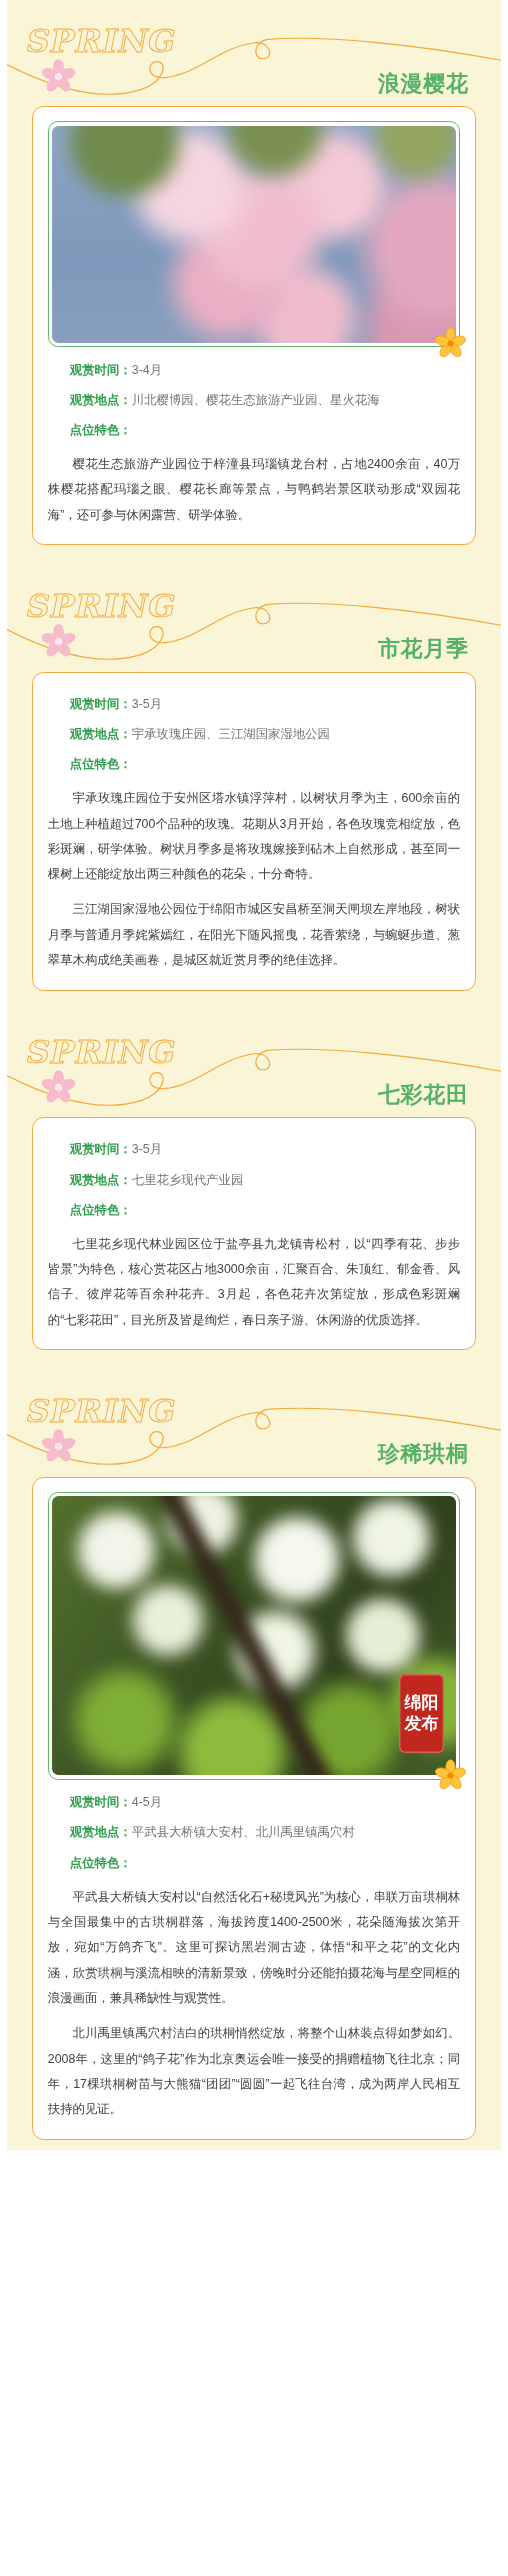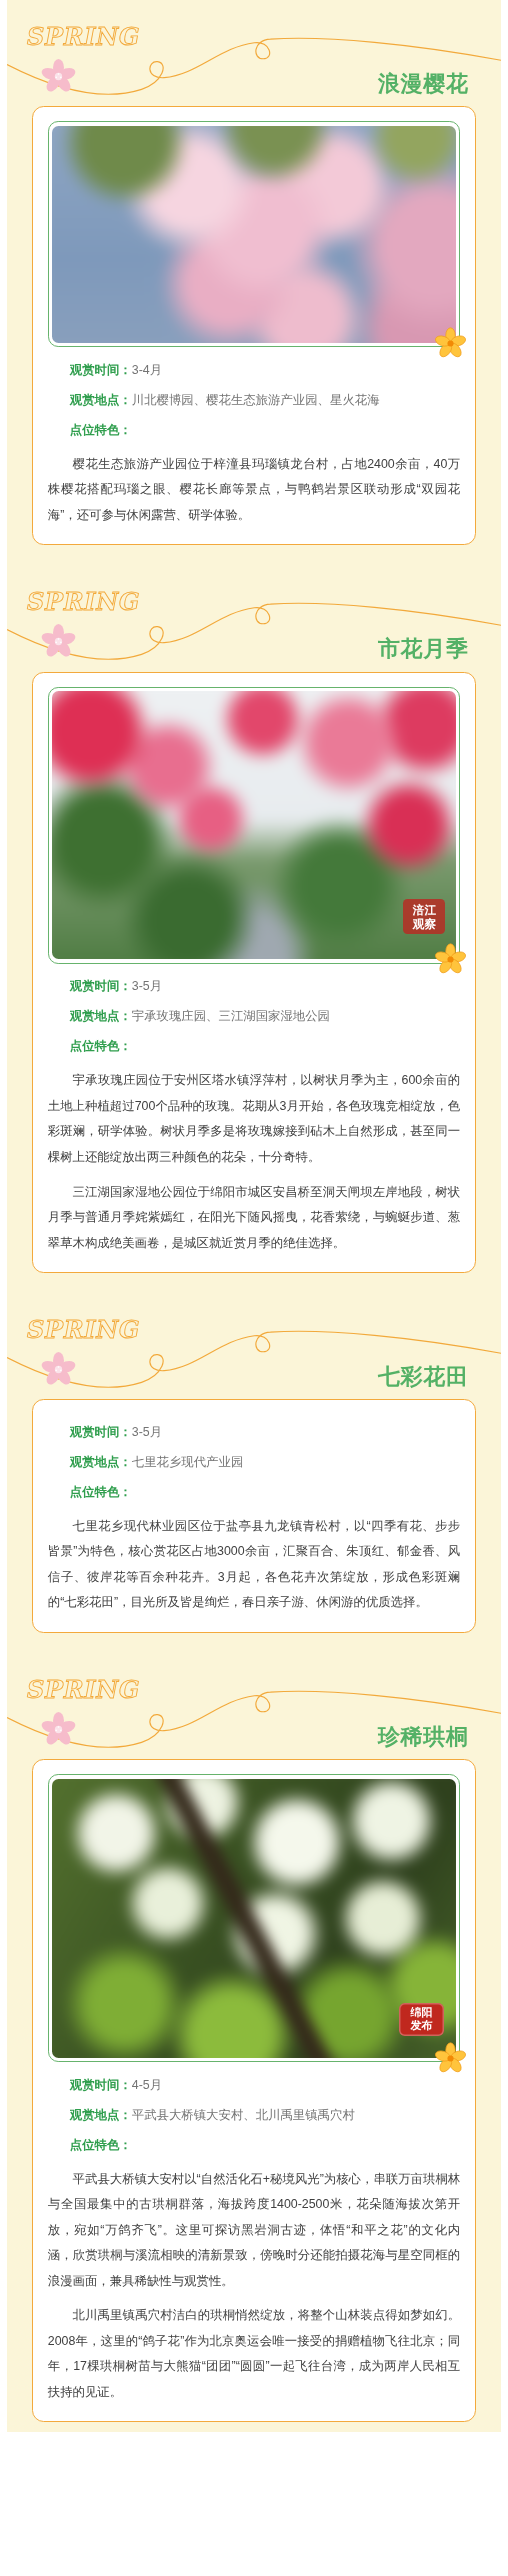--- a/index.html
+++ b/index.html
@@ -6,21 +6,21 @@
   body{width:508px;background:#ffffff;font-family:"Liberation Sans",sans-serif;}
   .page{width:508px;background:#ffffff;}
   .content{margin:0 7.3px;background:#FBF5D8;padding:8.7px 0 10.2px;}
 
   
   .section-header{position:relative;height:90px;}
   .section + .section .section-header{margin-top:29px;}
   .spring-word{
     position:absolute;left:19.6px;top:13px;
     font-family:"DejaVu Serif",serif;font-style:italic;font-weight:700;
-    font-size:24px;letter-spacing:0.7px;
+    font-size:32px;letter-spacing:0.7px;
     color:#FCF4D6;text-align:center;-webkit-text-stroke:0.9px #F2A93B;
   }
   .wave{position:absolute;left:0;top:25px;width:494px;height:67px;}
   .blossom{position:absolute;left:31px;top:47px;width:41px;height:41px;}
   .section-title{
     position:absolute;right:32px;bottom:0;margin:0;
     font-size:22px;font-weight:700;color:#54B166;letter-spacing:0.7px;
   }
 
   
@@ -80,21 +80,21 @@
     radial-gradient(circle at 92% 72%, #86b438 0 33px, transparent 55px),
     linear-gradient(120deg,#55732f 0%,#3a5222 40%,#2e401d 70%,#49662a 100%);}
 
   .corner-flower{position:absolute;right:-8.7px;bottom:-14.5px;width:35px;height:35px;}
 
   
   .wm{position:absolute;color:#fff;font-weight:700;text-align:center;line-height:1.2;
       display:flex;flex-direction:column;z-index:2;}
   .wm-fj{right:10.2px;bottom:25px;width:42px;padding:3.6px 0;font-size:11.6px;
          background:rgba(186,42,34,.82);border-radius:4.4px;}
-  .wm-my{right:11.6px;bottom:22px;width:45px;padding:3px 0;font-size:11px;
+  .wm-my{right:11.6px;bottom:22px;width:45px;padding:19px 0;font-size:17px;
          background:#C0281E;border-radius:5.8px;
          box-shadow:inset 0 0 0 1.5px rgba(255,255,255,.28);}
 
   
   .meta{margin:6.5px 0;padding-left:22px;font-size:12.4px;line-height:1.9;}
   .meta .label{color:#2F9E4D;font-weight:700;}
   .meta .value{color:#737373;}
   .para{margin:9.5px 0 0;font-size:12.4px;line-height:2.05;color:#404040;
         text-indent:2em;text-align:justify;}
 </style>
@@ -171,32 +171,20 @@
         <span class="spring-word">SPRING</span>
         <svg class="wave" viewBox="0 0 679 92">
             <use href="#wave-path"></use>
           </svg>
         <svg class="blossom" viewBox="0 0 56 56">
             <use href="#pink-blossom"></use>
           </svg>
         <h2 class="section-title">市花月季</h2>
       </div>
       <div class="card">
-        <div class="photo-frame">
-          <div class="photo photo-rose">
-            <div class="blur-layer"></div>
-            <div class="wm wm-fj">
-              <span>涪江</span>
-              <span>观察</span>
-            </div>
-          </div>
-          <svg class="corner-flower" viewBox="0 0 48 48">
-              <use href="#yellow-flower"></use>
-            </svg>
-        </div>
         <p class="meta"><span class="label">观赏时间：</span><span class="value">3-5月</span></p>
         <p class="meta"><span class="label">观赏地点：</span><span class="value">宇承玫瑰庄园、三江湖国家湿地公园</span></p>
         <p class="meta"><span class="label">点位特色：</span></p>
         <p class="para">宇承玫瑰庄园位于安州区塔水镇浮萍村，以树状月季为主，600余亩的土地上种植超过700个品种的玫瑰。花期从3月开始，各色玫瑰竞相绽放，色彩斑斓，研学体验。树状月季多是将玫瑰嫁接到砧木上自然形成，甚至同一棵树上还能绽放出两三种颜色的花朵，十分奇特。</p>
         <p class="para">三江湖国家湿地公园位于绵阳市城区安昌桥至洞天闸坝左岸地段，树状月季与普通月季姹紫嫣红，在阳光下随风摇曳，花香萦绕，与蜿蜒步道、葱翠草木构成绝美画卷，是城区就近赏月季的绝佳选择。</p>
       </div>
     </section>
 
     <section class="section">
       <div class="section-header">

